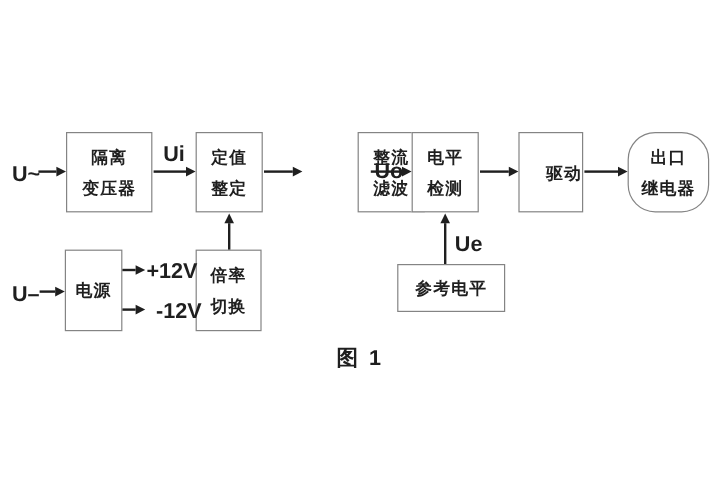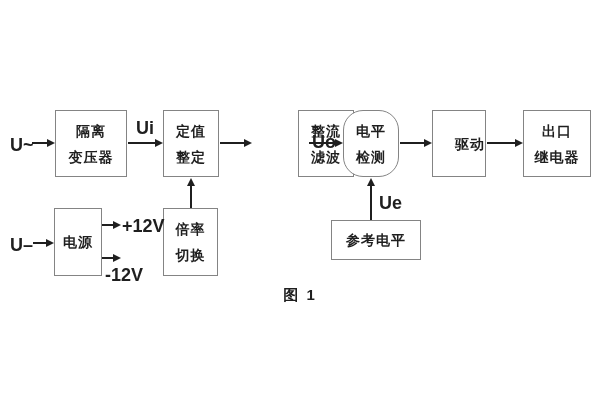--- a/index.html
+++ b/index.html
@@ -68,21 +68,21 @@
     position: absolute;
     top: -8px;
     left: -3.2px;
     width: 0; height: 0;
     border-bottom: 8px solid var(--arrow-c);
     border-left: 4px solid transparent;
     border-right: 4px solid transparent;
   }
   .caption {
     position: absolute;
-    font-size: 15px;
+    font-size: 18px;
     font-weight: 600;
     letter-spacing: 2px;
     color: var(--text-c);
     text-align: center;
   }
 </style>
 </head>
 <body>
 
 <div id="canvas">
@@ -95,30 +95,30 @@
   <div class="box" style="left:163px;top:110px;width:56px;height:67px;">
     <span>定值</span>
     <span>整定</span>
   </div>
 
   <div class="box" style="left:252px;top:110px;width:56px;height:67px;margin-left:46px;">
     <span>整流</span>
     <span>滤波</span>
   </div>
 
-  <div class="box" style="left:343px;top:110px;width:56px;height:67px;border-radius:20px;">
+  <div class="box" style="left:343px;top:110px;width:56px;height:67px;">
     <span>电平</span>
     <span>检测</span>
   </div>
 
   <div class="box" style="left:432px;top:110px;width:54px;height:67px;align-items:flex-end;">
     <span>驱动</span>
   </div>
 
-  <div class="box" style="left:523px;top:110px;width:68px;height:67px;">
+  <div class="box" style="left:523px;top:110px;width:68px;height:67px;border-radius:23px;">
     <span>出口</span>
     <span>继电器</span>
   </div>
 
   <div class="box" style="left:54px;top:208px;width:48px;height:68px;">
     <span>电源</span>
   </div>
 
   <div class="box" style="left:163px;top:208px;width:55px;height:68px;">
     <span>倍率</span>
@@ -128,21 +128,21 @@
   <div class="box" style="left:331px;top:220px;width:90px;height:40px;">
     <span>参考电平</span>
   </div>
 
   <span class="lbl" style="left:10px;top:135px;">U~</span>
   <span class="lbl" style="left:130px;top:118px;width:30px;text-align:center;">Ui</span>
   <span class="lbl" style="left:308px;top:132px;width:32px;text-align:center;">Uo</span>
   <span class="lbl" style="left:379px;top:193px;">Ue</span>
   <span class="lbl" style="left:10px;top:235px;">U–</span>
   <span class="lbl" style="left:122px;top:216px;">+12V</span>
-  <span class="lbl" style="left:105px;top:249px;margin-top:16px;">-12V</span>
+  <span class="lbl" style="left:130px;top:249px;">-12V</span>
 
   <div class="arrow-r" style="left:32px;top:142px;width:15px;"></div>
   <div class="arrow-r" style="left:128px;top:142px;width:27px;"></div>
   <div class="arrow-r" style="left:220px;top:142px;width:24px;"></div>
   <div class="arrow-r" style="left:309px;top:142px;width:26px;"></div>
   <div class="arrow-r" style="left:400px;top:142px;width:24px;"></div>
   <div class="arrow-r" style="left:487px;top:142px;width:28px;"></div>
   <div class="arrow-r" style="left:33px;top:242px;width:13px;"></div>
   <div class="arrow-r" style="left:102px;top:224px;width:11px;"></div>
   <div class="arrow-r" style="left:102px;top:257px;width:11px;"></div>

